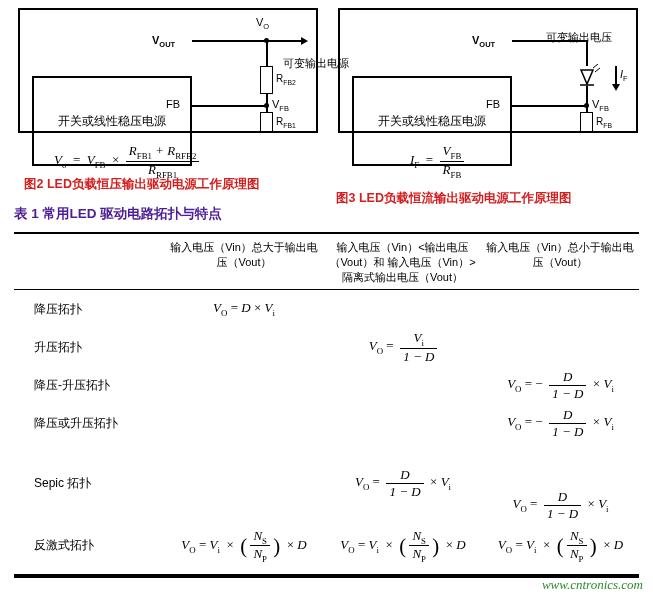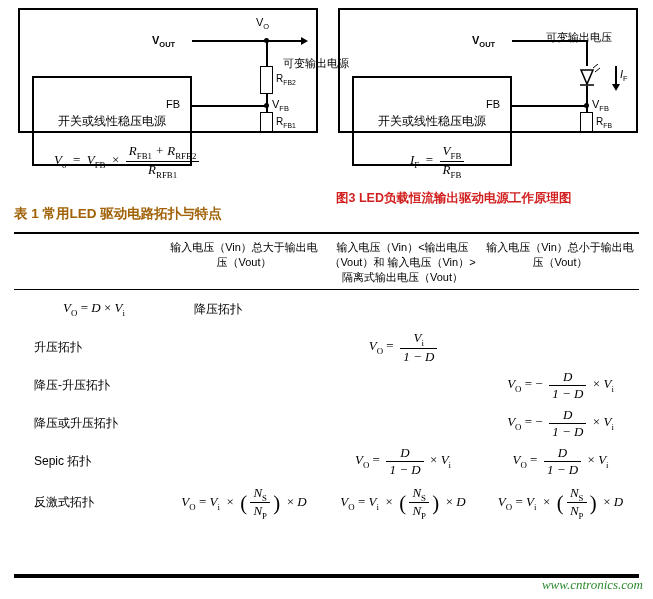--- a/index.html
+++ b/index.html
@@ -93,21 +93,21 @@
     position:absolute;
     color:#d21f1f;
     font-size:12.5px;
     font-weight:bold;
     white-space:nowrap;
   }
   .cap1{left:24px;top:176px;}
   .cap2{left:336px;top:190px;}
   .table-title{
     position:absolute;left:14px;top:205px;
-    color:#a16207;font-size:13.5px;font-weight:bold;
+    color:#4c1d95;font-size:13.5px;font-weight:bold;
   }
   .tbl{
     position:absolute;left:14px;top:232px;width:625px;
   }
   .tbl-rule{background:#000;height:2px;width:100%;}
   .tbl-rule-thin{background:#000;height:1px;width:100%;}
   .hdr-row{
     display:flex;
     padding:6px 0 4px 0;
   }
@@ -249,42 +249,43 @@
     <div class="formula" style="left:72px;top:135px;">
       <span>I<span class="sub">F</span></span>
       <span style="font-style:normal;">&nbsp;=&nbsp;</span>
       <span class="frac">
         <span class="num">V<span class="sub">FB</span></span>
         <span class="den">R<span class="sub">FB</span></span>
       </span>
     </div>
   </div>
 
+  <div class="caption cap1">图2  LED负载恒压输出驱动电源工作原理图</div>
   <div class="caption cap2">图3  LED负载恒流输出驱动电源工作原理图</div>
 </div>
 
 <div class="table-title">表 1   常用LED 驱动电路拓扑与特点</div>
 
 <div class="tbl">
   <div class="tbl-rule"></div>
 
   <div class="hdr-row">
     <div class="hdr-cell c0"></div>
     <div class="hdr-cell c1">输入电压（Vin）总大于输出电压（Vout）</div>
     <div class="hdr-cell c3">输入电压（Vin）&lt;输出电压（Vout）和 输入电压（Vin）&gt;隔离式输出电压（Vout）</div>
     <div class="hdr-cell c2">输入电压（Vin）总小于输出电压（Vout）</div>
   </div>
 
   <div class="tbl-rule-thin"></div>
 
   <div class="body-row">
+    <div class="cell c0 left">降压拓扑</div>
     <div class="cell c1">
       <span class="formula" style="position:static;">V<span class="sub">O</span><span style="font-style:normal;">&nbsp;=&nbsp;</span>D<span style="font-style:normal;">&nbsp;×&nbsp;</span>V<span class="sub">i</span></span>
     </div>
-    <div class="cell c0 left">降压拓扑</div>
     <div class="cell c2"></div>
     <div class="cell c3"></div>
   </div>
 
   <div class="body-row">
     <div class="cell c0 left">升压拓扑</div>
     <div class="cell c1"></div>
     <div class="cell c2">
       <span class="formula" style="position:static;">V<span class="sub">O</span><span style="font-style:normal;">&nbsp;=&nbsp;</span>
         <span class="frac"><span class="num">V<span class="sub">i</span></span><span class="den">1&nbsp;−&nbsp;D</span></span>
@@ -320,21 +321,21 @@
   <div class="body-row">
     <div class="cell c0 left">Sepic 拓扑</div>
     <div class="cell c1"></div>
     <div class="cell c2">
       <span class="formula" style="position:static;">V<span class="sub">O</span><span style="font-style:normal;">&nbsp;=&nbsp;</span>
         <span class="frac"><span class="num">D</span><span class="den">1&nbsp;−&nbsp;D</span></span>
         <span style="font-style:normal;">&nbsp;×&nbsp;</span>V<span class="sub">i</span>
       </span>
     </div>
     <div class="cell c3">
-      <span class="formula" style="position:static;">V<span class="sub">O</span><span style="font-style:normal;">&nbsp;=&nbsp;</span>
+      <span class="formula" style="position:static;margin-top:44px;">V<span class="sub">O</span><span style="font-style:normal;">&nbsp;=&nbsp;</span>
         <span class="frac"><span class="num">D</span><span class="den">1&nbsp;−&nbsp;D</span></span>
         <span style="font-style:normal;">&nbsp;×&nbsp;</span>V<span class="sub">i</span>
       </span>
     </div>
   </div>
 
   <div class="body-row" style="min-height:44px;">
     <div class="cell c0 left">反激式拓扑</div>
     <div class="cell c1">
       <span class="formula" style="position:static;">V<span class="sub">O</span><span style="font-style:normal;">&nbsp;=&nbsp;</span>V<span class="sub">i</span>

